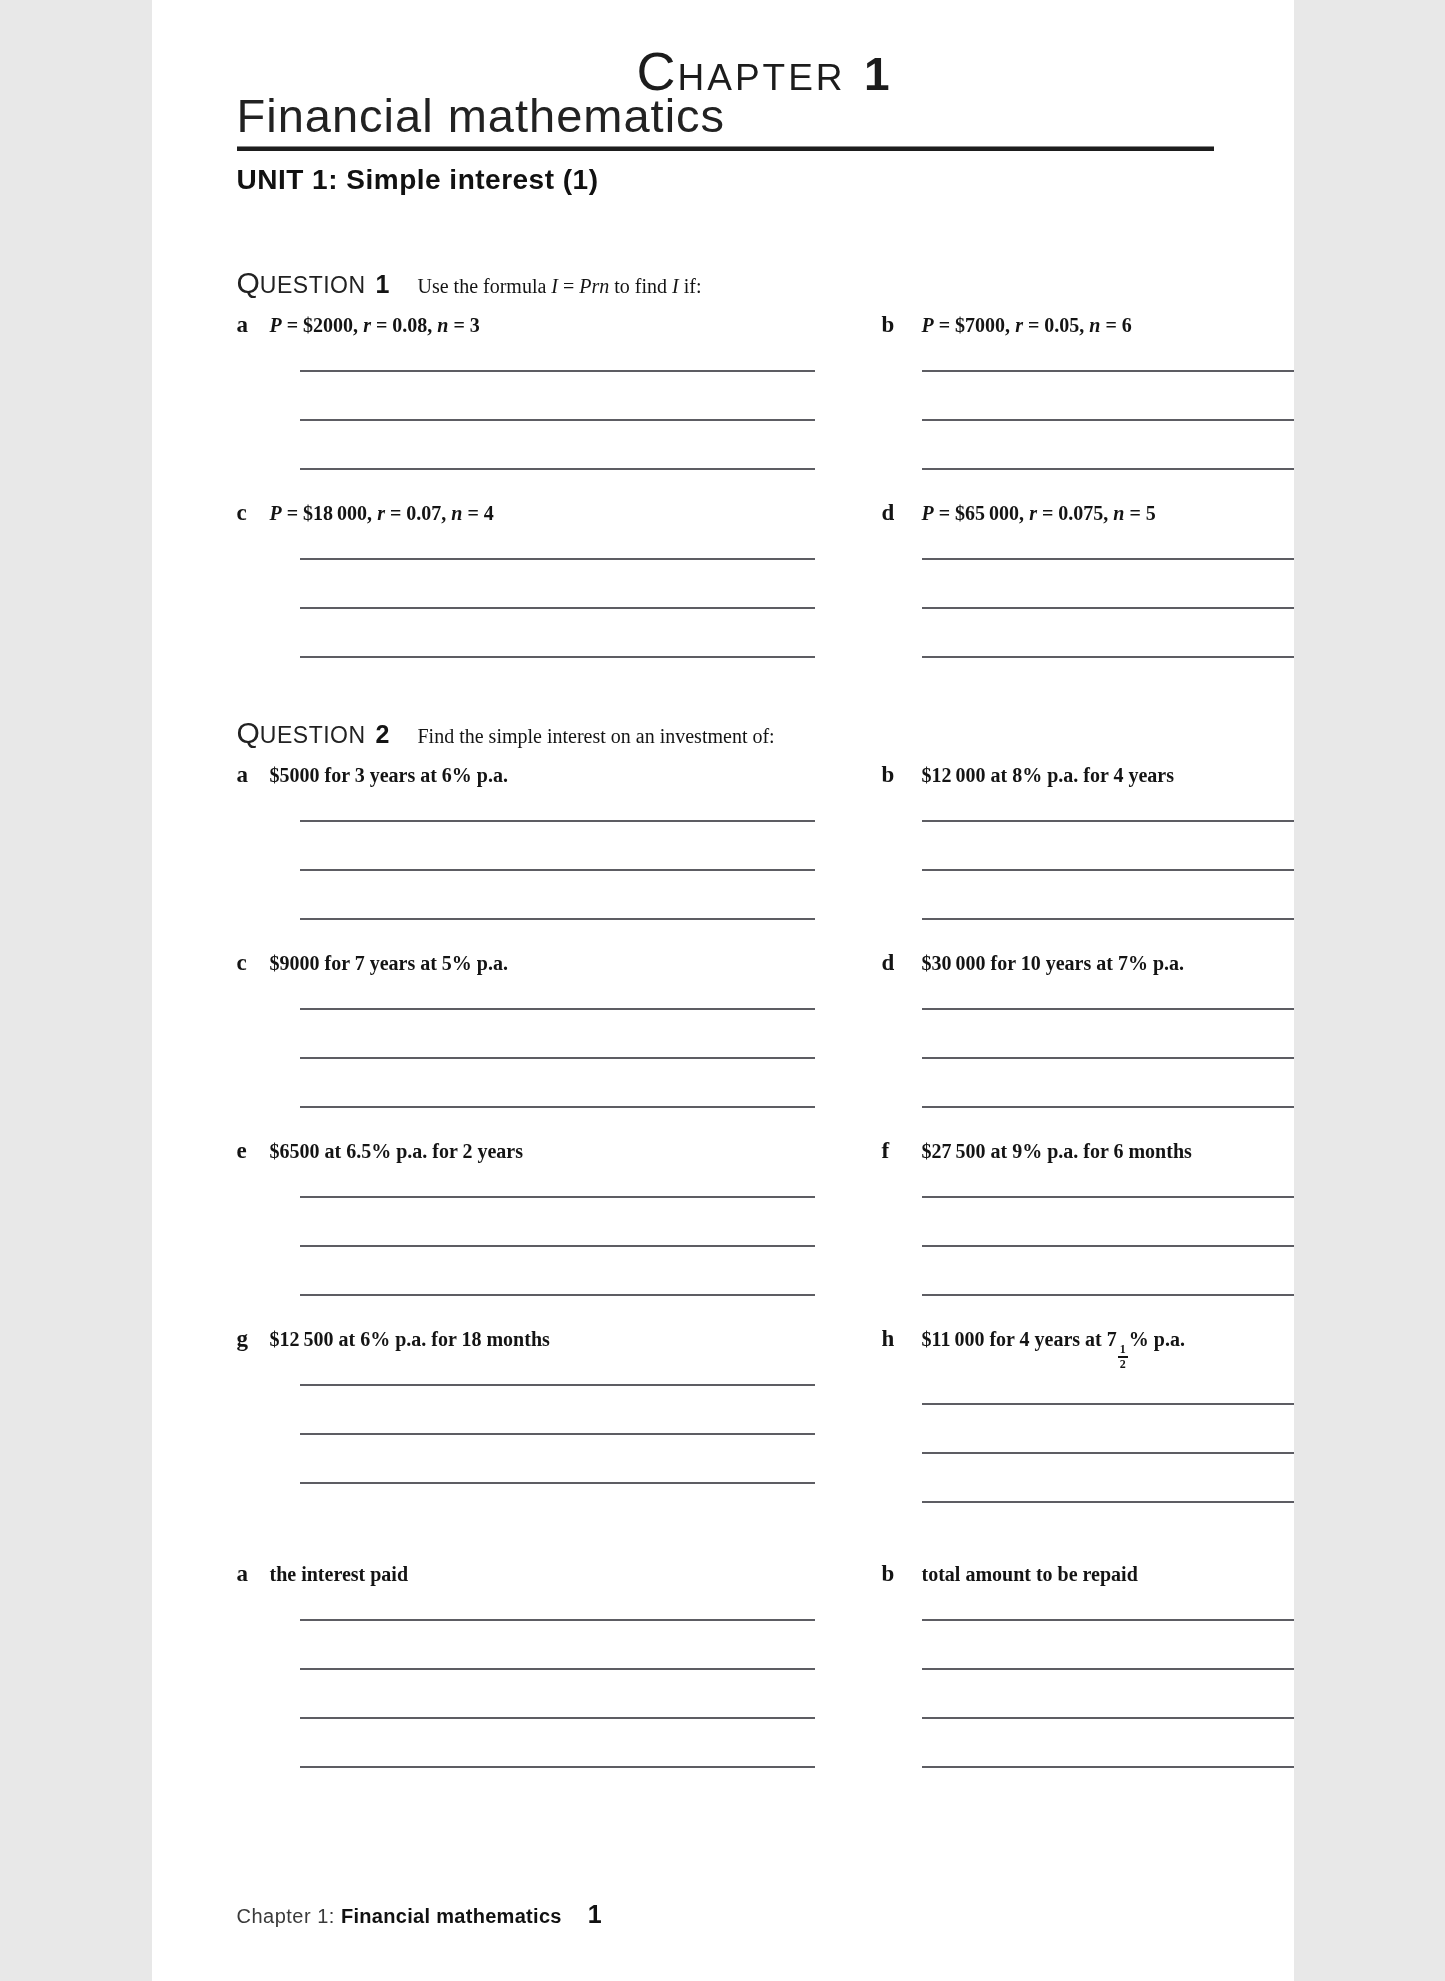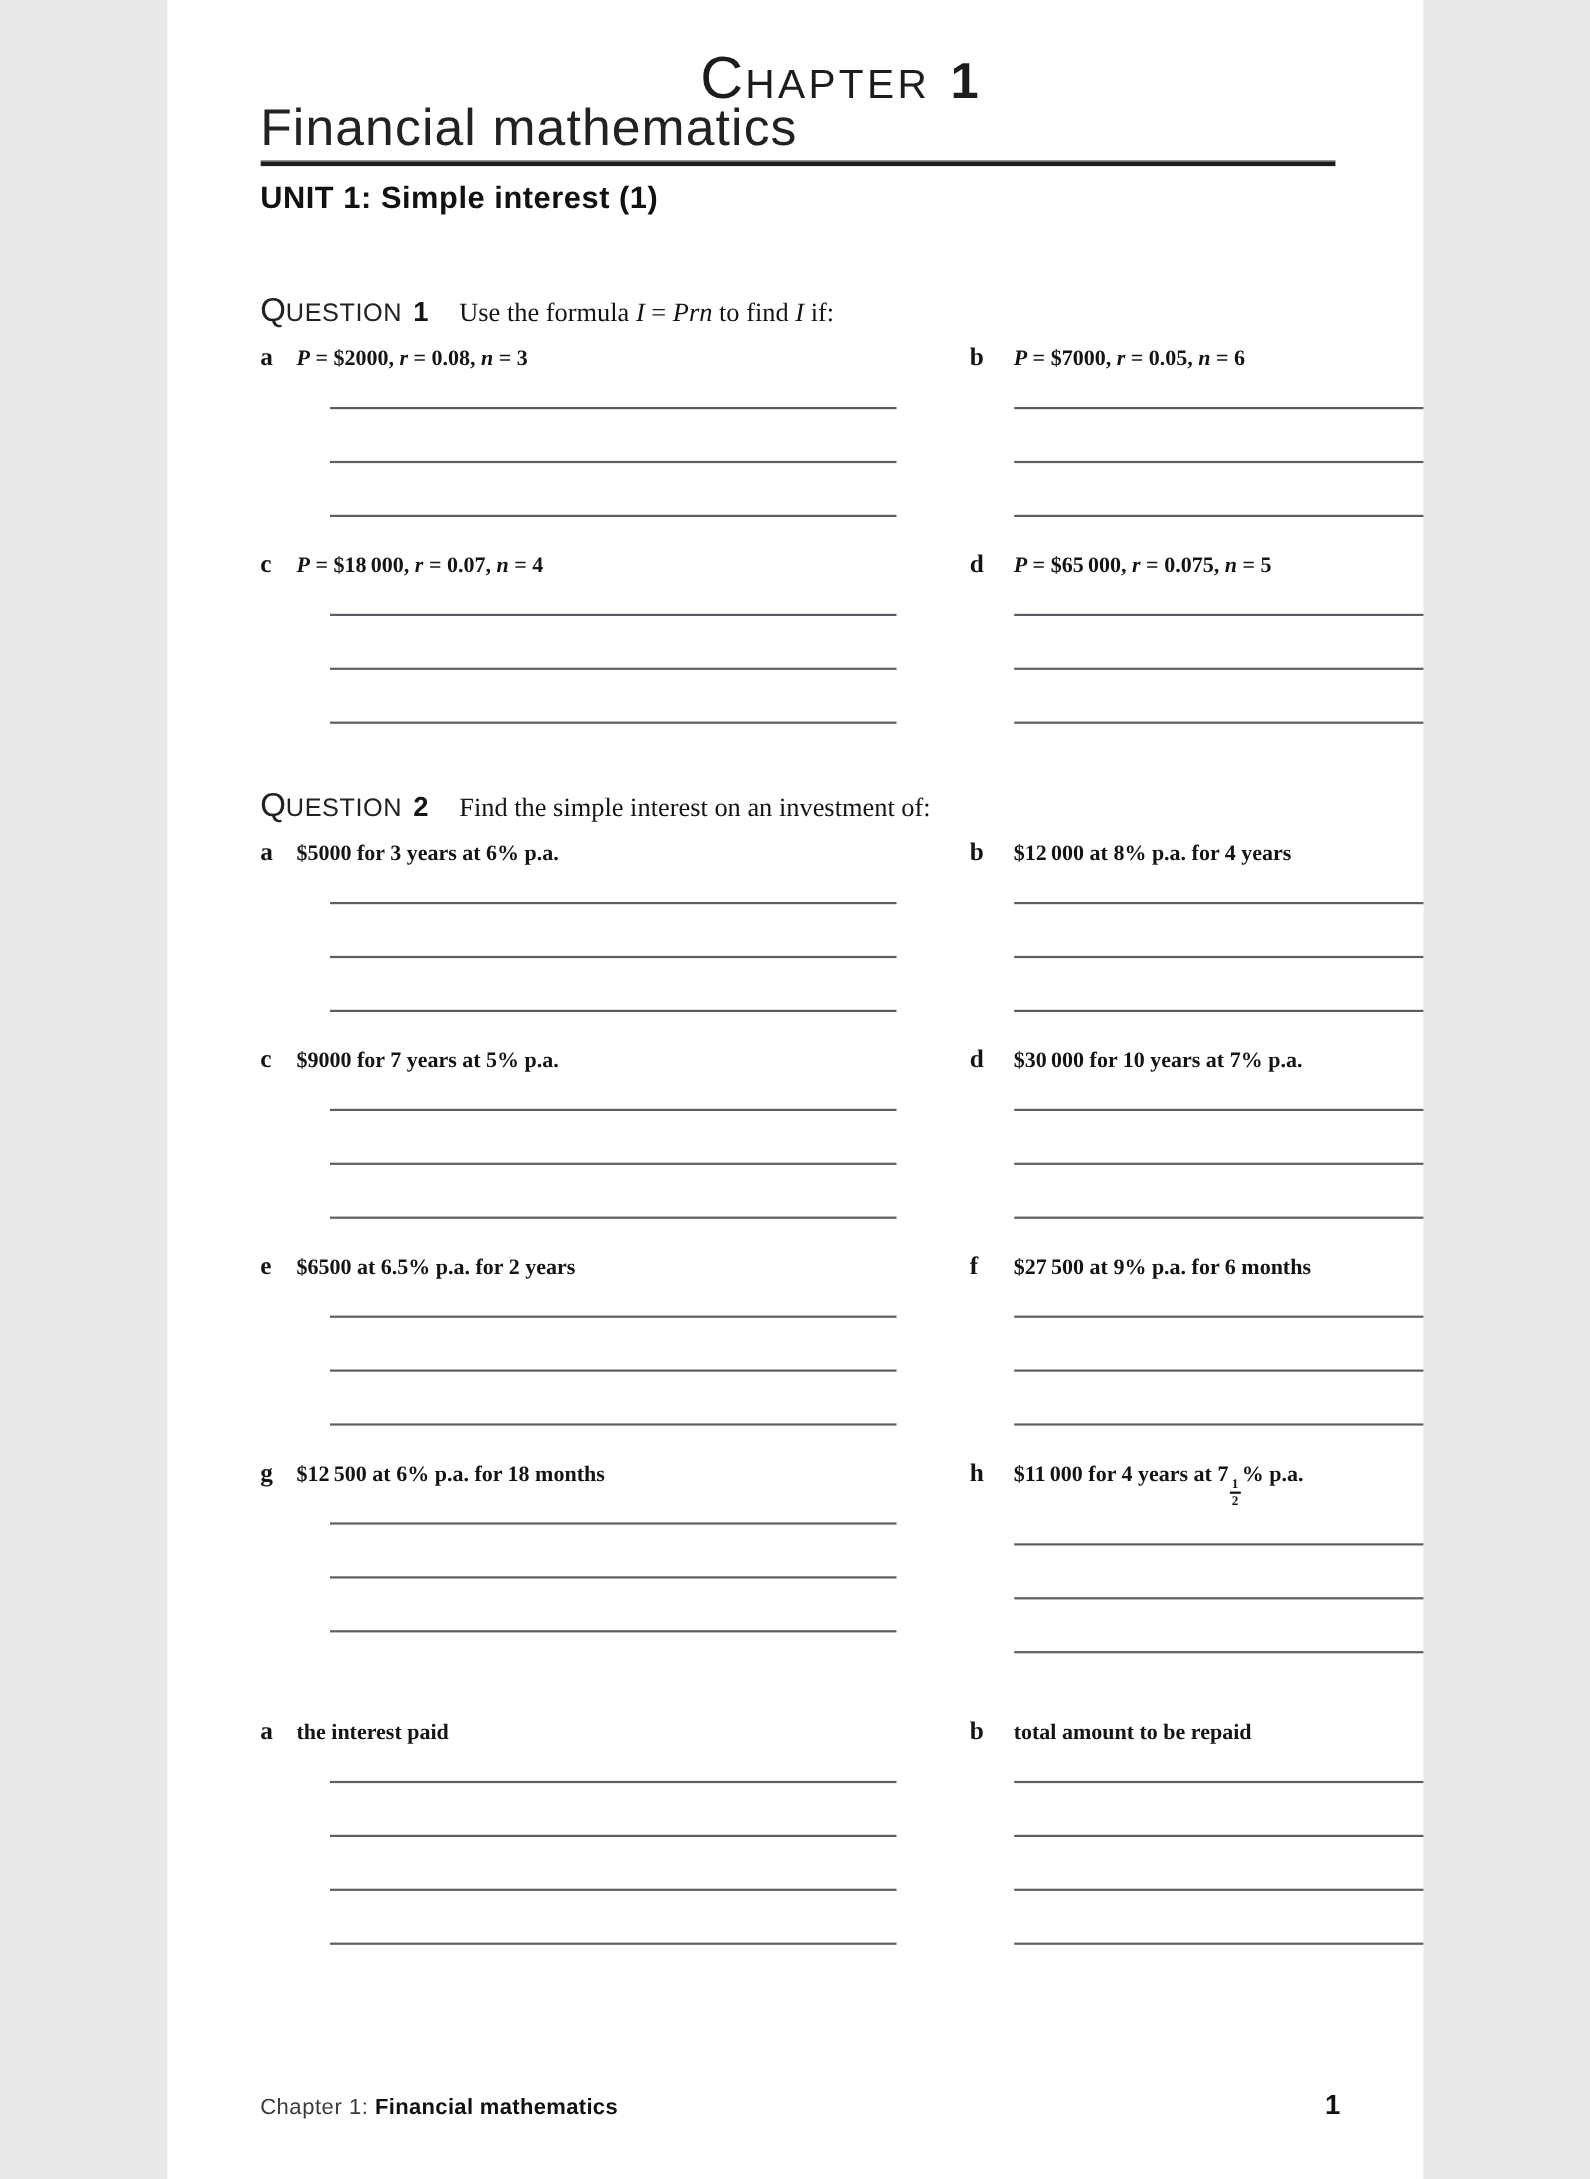--- a/index.html
+++ b/index.html
@@ -32,21 +32,21 @@
   }
 
   
   .question { margin-top:58px; }
   .question:first-child { margin-top:70px; }
   .q-heading { white-space:nowrap; }
   .q-word { font-family:"Liberation Sans", sans-serif; color:#222; }
   .q-word .q-big  { font-size:30px; }
   .q-word .q-rest { font-size:23px; letter-spacing:0.5px; }
   .q-num  { font-family:"Liberation Sans", sans-serif; font-size:25px; font-weight:bold; margin-left:10px; }
-  .q-prompt { font-size:24px; margin-left:28px; }
+  .q-prompt { font-size:20px; margin-left:28px; }
   .q-prompt i { font-family:"Liberation Serif", serif; }
 
   .items-row { display:grid; grid-template-columns:645px 1fr; margin-top:12px; }
   .items-row + .items-row { margin-top:30px; }
   .item-cell { min-width:0; }
   .item-head { display:flex; align-items:baseline; }
   .item-label { font-weight:bold; font-size:23px; flex:0 0 33px; }
   .item-cell.right .item-label { flex:0 0 40px; }
   .item-text { font-size:20px; white-space:nowrap;font-weight:bold; }
 
@@ -59,21 +59,21 @@
   .vfrac {
     display:inline-flex; flex-direction:column; text-align:center;
     vertical-align:-0.55em; font-size:0.60em; line-height:1.08; margin:0 1px;
   }
   .vfrac .vnum { border-bottom:2px solid #141414; padding:0 2px; }
   .vfrac .vden { padding:0 2px; }
 
   
   .footer {
     position:absolute; left:85px; right:75px; top:1900px;
-    display:flex; justify-content:space-between; align-items:baseline;
+    display:flex; align-items:baseline;gap:26px;
   }
   .footer-left { font-family:"Liberation Sans", sans-serif; font-size:20px; color:#3a3a3a; letter-spacing:0.5px; }
   .footer-left b { color:#111; letter-spacing:0.3px; }
   .page-number { font-family:"Liberation Sans", sans-serif; font-size:25px; font-weight:bold; color:#111; }
 </style>
 </head>
 <body>
 
 <div class="page">
   <div class="content">

